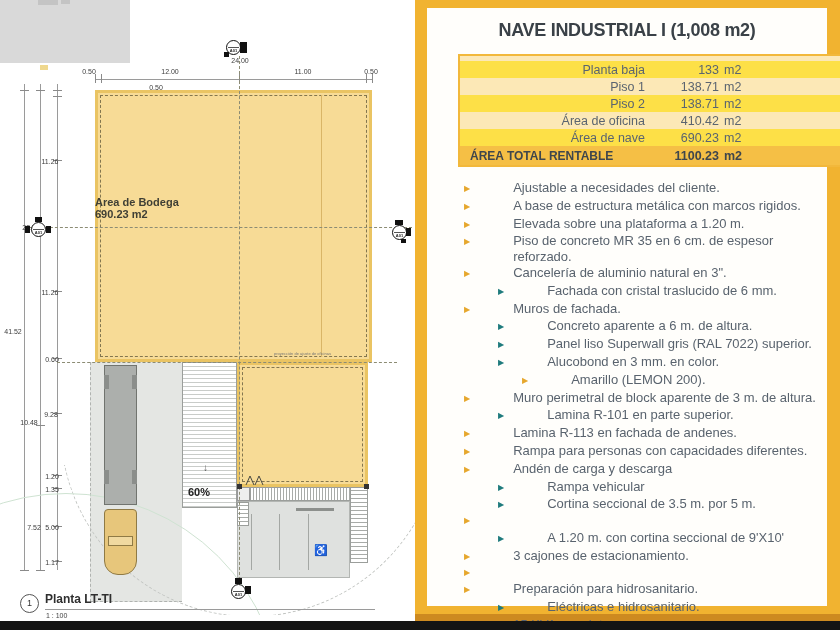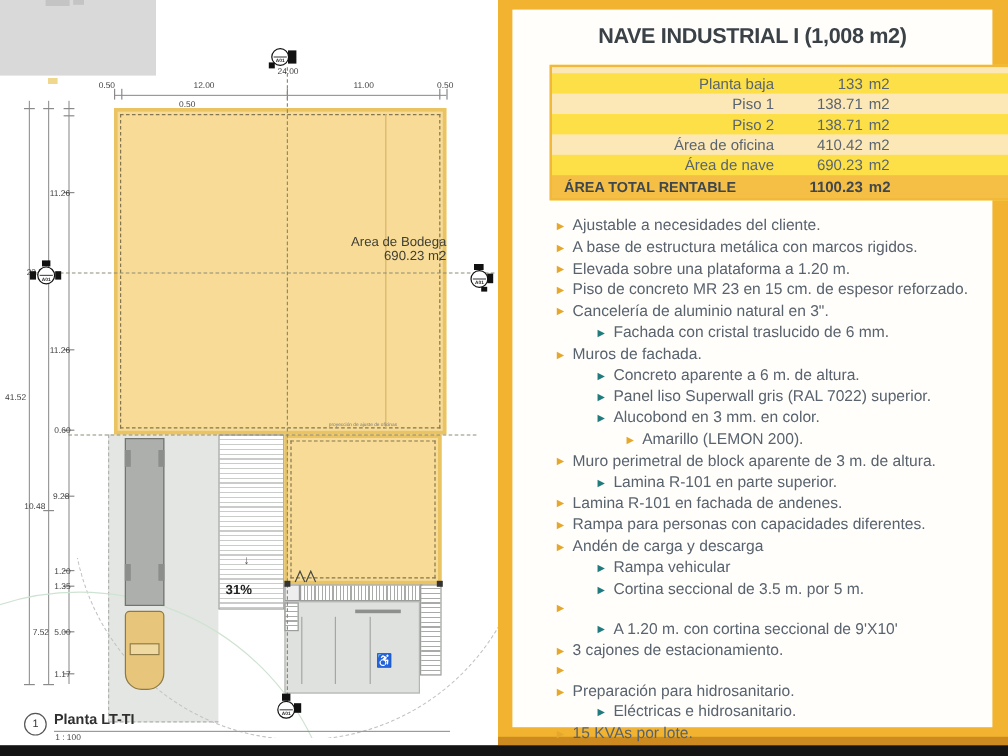--- a/index.html
+++ b/index.html
@@ -10,21 +10,21 @@
   
   .redact{background:#d9d9d9;}
   .redact-tab{background:#c4c4c4;}
   .dimline{background:#9a9a9a;}
   .tick{background:#8a8a8a;}
   .dim{position:absolute;font-size:7px;color:#3c3c3c;line-height:1;text-align:center;}
   .dashv{border-left:1px dashed #8c8c74;width:0;z-index:4;}
   .dashh{border-top:1px dashed #8c8c74;height:0;z-index:4;}
   .ybox{background:#f7db96;border:3px solid #eac463;box-sizing:border-box;z-index:2;}
   .ybox .inner-dash{position:absolute;left:2px;right:2px;top:2px;bottom:2px;border:1px dashed #83764f;}
-  .plan-label{z-index:6;text-align:right;font-weight:normal;color:#3f3f35;}
+  .plan-label{z-index:6;text-align:left;font-weight:bold;color:#3f3f35;}
   .tiny-note{z-index:6;font-size:4px;color:#777;white-space:nowrap;}
   .ramp{background:repeating-linear-gradient(180deg,#ffffff 0 3px,#c9ccc9 3px 4px);
         border:1px solid #9b9e9b;box-sizing:border-box;z-index:2;}
   .drive{background:#e4e6e3;border-left:1px dashed #b0b3b0;border-bottom:1px dashed #b0b3b0;box-sizing:border-box;z-index:0;}
   .trailer{background:#acafac;border:1px solid #71746f;box-sizing:border-box;z-index:3;}
   .wheel{background:#8b8e8b;z-index:4;}
   .cab{background:#e7c67b;border:1px solid #8f7a45;border-radius:4px 4px 14px 14px;box-sizing:border-box;z-index:3;}
   .windshield{position:absolute;left:3px;right:3px;top:26px;height:8px;background:#f0d9a0;border:1px solid #8f7a45;}
   .parking{background:#dfe1df;border:1px solid #b3b6b3;box-sizing:border-box;z-index:0;}
   .stall{position:absolute;top:12px;width:1px;height:56px;background:#a4a7a4;}
@@ -67,21 +67,21 @@
   .t-label{width:185px;text-align:right;}
   .t-row.total .t-label{text-align:left;padding-left:10px;width:175px;font-size:12px;}
   .t-val{width:60px;text-align:right;padding-left:14px;}
   .t-unit{margin-left:5px;}
   .features{position:absolute;left:37px;top:172px;right:6px;}
   .feat{display:flex;align-items:baseline;line-height:15.8px;}
   .feat .bullet{flex:0 0 auto;font-size:8px;margin-right:7px;transform:translateY(-1px);}
   .feat.lvl1{margin-left:0;}  .feat.lvl1 .bullet{color:#e6a72d;}
   .feat.lvl2{margin-left:34px;} .feat.lvl2 .bullet{color:#1f7b7d;}
   .feat.lvl3{margin-left:58px;} .feat.lvl3 .bullet{color:#e6a72d;}
-  .ftext{font-size:13px;color:#59636e;}
+  .ftext{font-size:13px;color:#59636e;margin-left:36px;}
 </style>
 </head>
 <body>
 
 <div class="stage">
 
   <div class="abs" style="left:0;top:0;width:415px;height:621px;">
 
     <div class="abs redact" style="left:0;top:0;width:130px;height:63px;"></div>
     <div class="abs redact-tab" style="left:38px;top:0;width:20px;height:5px;"></div>
@@ -152,21 +152,21 @@
     <div class="abs wheel" style="left:104px;top:375px;width:5px;height:14px;"></div>
     <div class="abs wheel" style="left:132px;top:375px;width:5px;height:14px;"></div>
     <div class="abs wheel" style="left:104px;top:470px;width:5px;height:14px;"></div>
     <div class="abs wheel" style="left:132px;top:470px;width:5px;height:14px;"></div>
     <div class="abs cab" style="left:104px;top:509px;width:33px;height:66px;">
       <div class="windshield"></div>
     </div>
 
     <div class="abs ramp" style="left:182px;top:362px;width:55px;height:146px;"></div>
     <span class="abs" style="left:203px;top:462px;font-size:10px;color:#555;z-index:5;">↓</span>
-    <span class="abs" style="left:188px;top:486px;font-size:11px;font-weight:bold;color:#222;z-index:5;">31%</span>
+    <span class="abs" style="left:188px;top:486px;font-size:11px;font-weight:bold;color:#222;z-index:5;">60%</span>
 
     <div class="abs ybox" style="left:237px;top:362px;width:131px;height:125px;">
       <div class="inner-dash"></div>
     </div>
     <svg class="abs doorsvg" style="left:245px;top:475px;" width="20" height="11" viewBox="0 0 20 11">
       <path d="M1,10 L5,1 L9,10 M10,10 L14,1 L18,10" fill="none" stroke="#4a4a42" stroke-width="1"></path>
     </svg>
     <div class="abs col-sq" style="left:237px;top:484px;width:5px;height:5px;"></div>
     <div class="abs col-sq" style="left:364px;top:484px;width:5px;height:5px;"></div>
 
@@ -264,21 +264,21 @@
           <div class="feat lvl1">
             <span class="bullet">▶</span>
             <span class="ftext">A base de estructura metálica con marcos rigidos.</span>
           </div>
           <div class="feat lvl1">
             <span class="bullet">▶</span>
             <span class="ftext">Elevada sobre una plataforma a 1.20 m.</span>
           </div>
           <div class="feat lvl1">
             <span class="bullet">▶</span>
-            <span class="ftext">Piso de concreto MR 23 en 15 cm. de espesor reforzado.</span>
+            <span class="ftext">Piso de concreto MR 35 en 6 cm. de espesor reforzado.</span>
           </div>
           <div class="feat lvl1">
             <span class="bullet">▶</span>
             <span class="ftext">Cancelería de aluminio natural en 3".</span>
           </div>
           <div class="feat lvl2">
             <span class="bullet">▶</span>
             <span class="ftext">Fachada con cristal traslucido de 6 mm.</span>
           </div>
           <div class="feat lvl1">
@@ -304,21 +304,21 @@
           <div class="feat lvl1">
             <span class="bullet">▶</span>
             <span class="ftext">Muro perimetral de block aparente de 3 m. de altura.</span>
           </div>
           <div class="feat lvl2">
             <span class="bullet">▶</span>
             <span class="ftext">Lamina R-101 en parte superior.</span>
           </div>
           <div class="feat lvl1">
             <span class="bullet">▶</span>
-            <span class="ftext">Lamina R-101 en fachada de andenes.</span>
+            <span class="ftext">Lamina R-113 en fachada de andenes.</span>
           </div>
           <div class="feat lvl1">
             <span class="bullet">▶</span>
             <span class="ftext">Rampa para personas con capacidades diferentes.</span>
           </div>
           <div class="feat lvl1">
             <span class="bullet">▶</span>
             <span class="ftext">Andén de carga y descarga</span>
           </div>
           <div class="feat lvl2">

